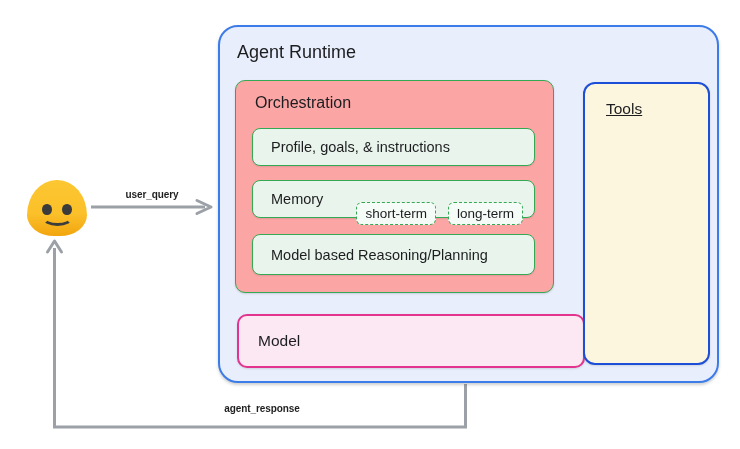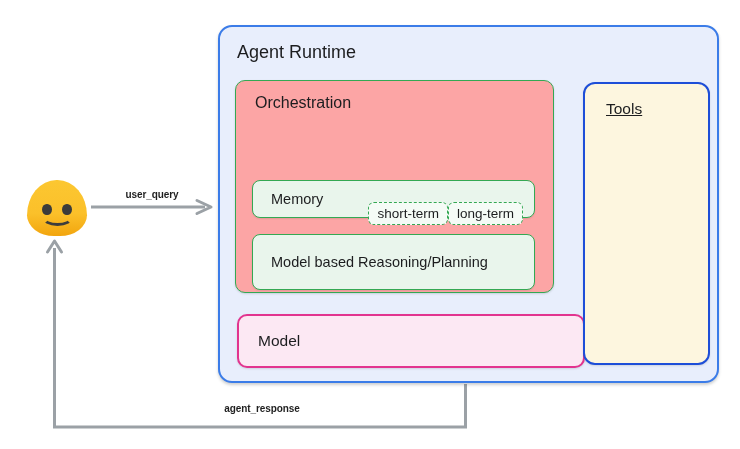--- a/index.html
+++ b/index.html
@@ -43,21 +43,21 @@
     position:absolute; left:14.5px; top:29px; width:31px; height:17px;
     border:3.5px solid transparent; border-bottom-color:#3d3d3d;
     border-radius:50%;
   }
 
   
   .agent-runtime {
     position:absolute; left:218px; top:25px; width:501px; height:358px;
     background:#e8eefc;
     border:2px solid #3b7ce8;
-    border-radius:14px;
+    border-radius:20px;
     box-shadow:0 2px 3px rgba(60,64,67,.25);
   }
   .runtime-title {
     position:absolute; left:17px; top:15px;
     font-size:18px; font-weight:500; color:#1c1d1f;
   }
 
   
   .orchestration {
     position:absolute; left:15px; top:53px; width:319px; height:213px;
@@ -75,22 +75,22 @@
     background:#e9f5ec;
     border:1.5px solid #34a853;
     border-radius:8px;
     display:flex; align-items:center;
     padding:0 11px 0 18px;
     font-size:14.5px; font-weight:500; color:#1c1d1f;
     box-shadow:0 1px 1.5px rgba(60,64,67,.12);
   }
   .orch-item.i1 { top:47px;  height:38px; }
   .orch-item.i2 { top:99px;  height:38px; }
-  .orch-item.i3 { top:153px; height:56px; }
-  .chip-group { margin-left:auto; display:flex; gap:0;margin-top:28px; }
+  .orch-item.i3 { top:153px; height:41px; }
+  .chip-group { margin-left:auto; display:flex; gap:12px;margin-top:28px; }
   .chip {
     background:#f5fbf6;
     border:1.5px dashed #34a853;
     border-radius:6px;
     padding:3px 8px;
     font-size:13.5px; font-weight:500; color:#1c1d1f;
     white-space:nowrap;
   }
 
   
@@ -141,20 +141,23 @@
     <div class="eye right"></div>
     <div class="smile"></div>
   </div>
 
   <div class="agent-runtime">
     <div class="runtime-title">Agent Runtime</div>
 
     <div class="orchestration">
       <div class="orch-title">Orchestration</div>
 
+      <div class="orch-item i1">
+        <span>Profile, goals, &amp; instructions</span>
+      </div>
 
       <div class="orch-item i2">
         <span>Memory</span>
         <span class="chip-group">
           <span class="chip">short-term</span>
           <span class="chip">long-term</span>
         </span>
       </div>
 
       <div class="orch-item i3">

